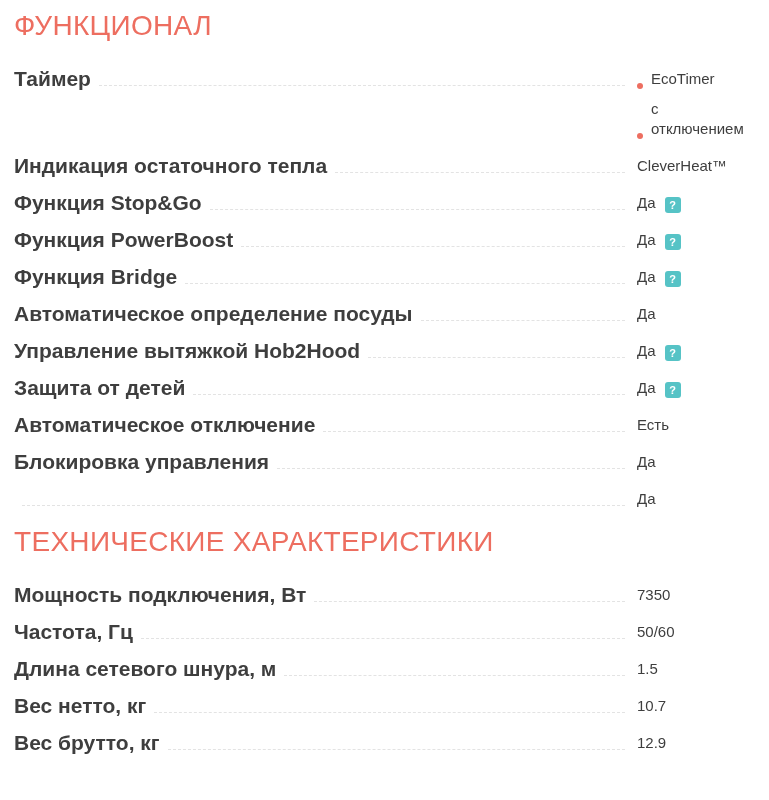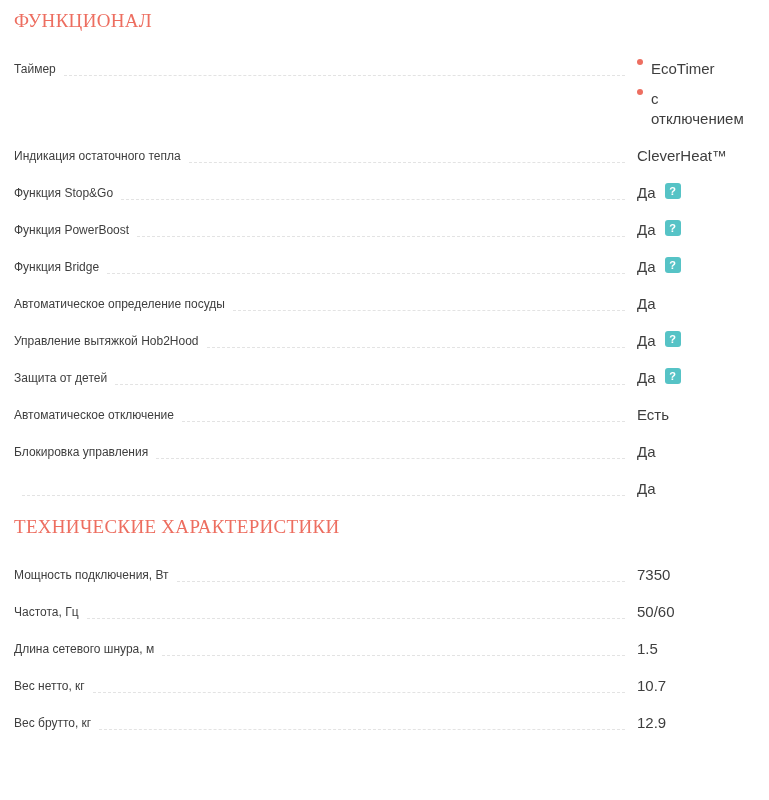--- a/index.html
+++ b/index.html
@@ -13,57 +13,57 @@
   body {
     width: 769px;
     min-height: 800px;
     font-family: "Liberation Sans", "DejaVu Sans", sans-serif;
     color: var(--text);
   }
   .page { padding: 10px 14px 30px 14px; }
 
   .section-title {
     color: var(--accent);
-    font-size: 19px;
+    font-size: 28px;
     font-weight: 400;
     letter-spacing: 0.3px;
     margin-bottom: 27px;
-    font-family: Liberation Serif, serif;
   }
   .section + .section .section-title { }
 
   .spec-row {
     display: flex;
     align-items: flex-start;
     margin-bottom: 17px;
   }
   .spec-label {
-    font-size: 12px;
+    font-size: 21px;
     line-height: 20px;
     color: var(--text);
     white-space: nowrap;
     flex: none;
+    font-weight: bold;
   }
   .leader {
     flex: 1 1 auto;
     height: 17px;
     border-bottom: 1px dashed var(--leader);
     margin: 0 12px 0 8px;
     min-width: 20px;
   }
   .value-cell {
     flex: none;
     width: 118px;
     font-size: 15px;
     line-height: 20px;
     color: var(--text);
   }
   .value-line {
     display: flex;
-    align-items: flex-start;
+    align-items: flex-end;
   }
   .value-line + .value-line { margin-top: 10px; }
   .bullet {
     width: 6px;
     height: 6px;
     border-radius: 50%;
     background: var(--accent);
     margin-right: 8px;
     flex: none;
   }

